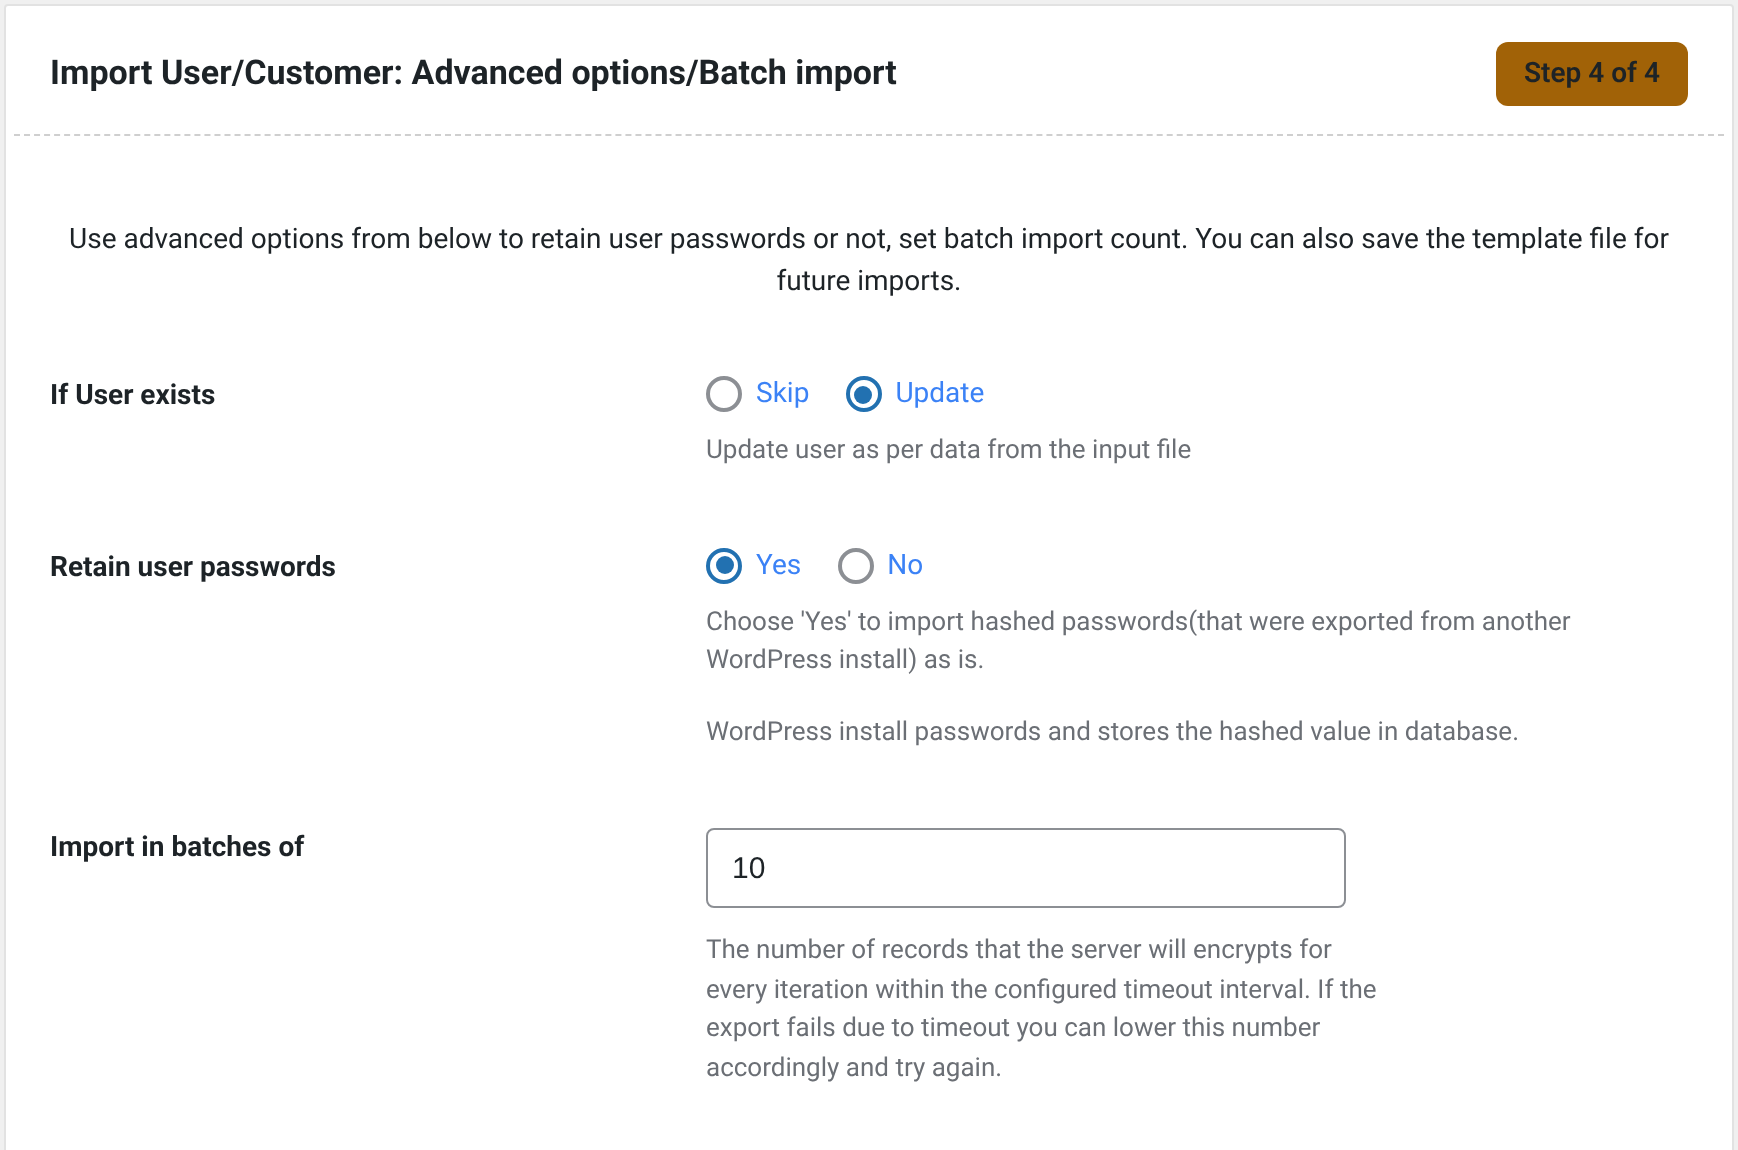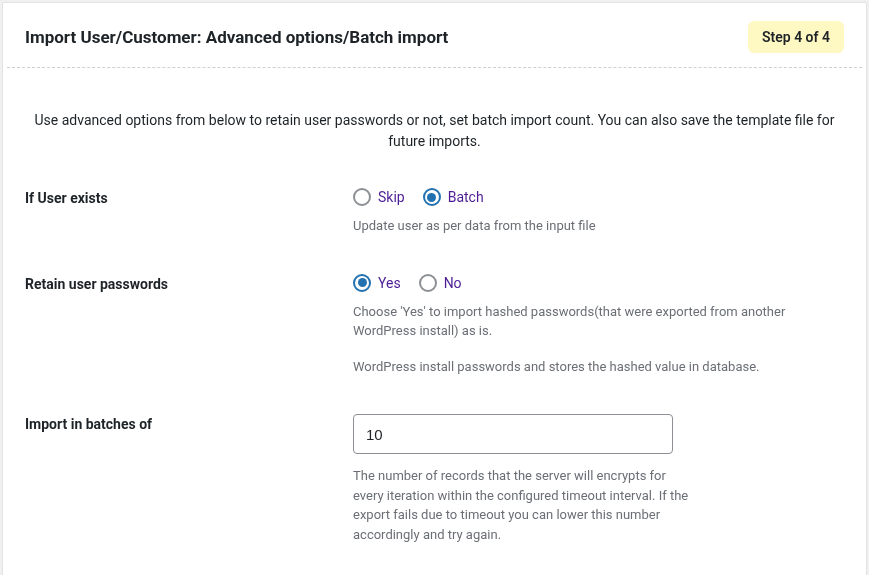--- a/index.html
+++ b/index.html
@@ -27,21 +27,21 @@
       justify-content: space-between;
       padding: 18px 22px 14px 22px;
     }
     .title {
       font-size: 17px;
       font-weight: 700;
       color: #1d2327;
       text-align: center;
     }
     .step-badge {
-      background: #fef9c3;
+      background: #a16207;
       color: #1d2327;
       font-weight: 600;
       font-size: 14px;
       padding: 8px 14px;
       border-radius: 6px;
     }
     .dashed-divider {
       border-top: 1px dashed #cfcfcf;
       margin: 0 4px;
     }
@@ -99,21 +99,21 @@
       border-color: #2271b1;
     }
     .radio-dot {
       width: 9px;
       height: 9px;
       background: #2271b1;
       border-radius: 50%;
     }
     .radio-label {
       font-size: 14px;
-      color: #4c1d95;
+      color: #3b82f6;
     }
     .help-text {
       font-size: 13px;
       color: #6b6f75;
       line-height: 1.5;
       max-width: 492px;
       margin-bottom: 16px;
     }
     .help-text:last-child {
       margin-bottom: 0;
@@ -158,21 +158,21 @@
       <div class="form-control">
         <div class="radio-group">
           <label class="radio-option">
             <span class="radio-circle"></span>
             <span class="radio-label">Skip</span>
           </label>
           <label class="radio-option">
             <span class="radio-circle checked">
               <span class="radio-dot"></span>
             </span>
-            <span class="radio-label">Batch</span>
+            <span class="radio-label">Update</span>
           </label>
         </div>
         <p class="help-text">Update user as per data from the input file</p>
       </div>
     </div>
 
     <div class="form-row">
       <div class="form-label">Retain user passwords</div>
       <div class="form-control">
         <div class="radio-group">

